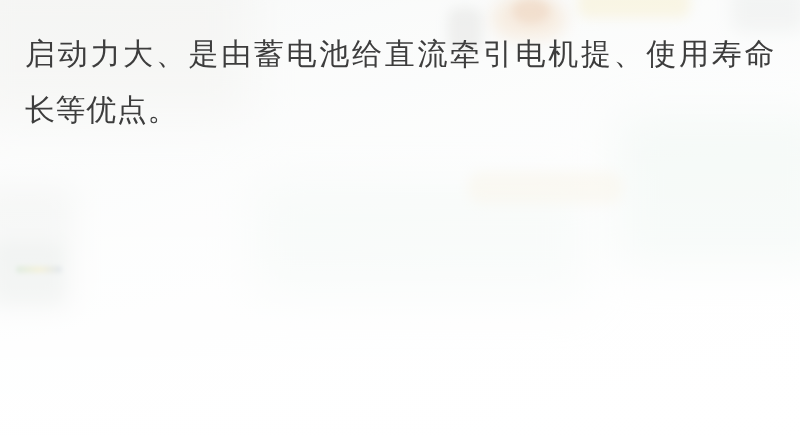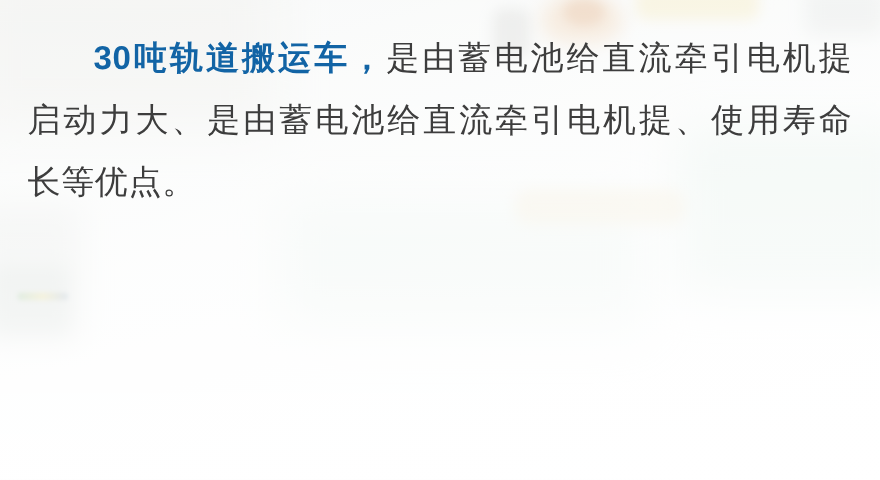--- a/index.html
+++ b/index.html
@@ -65,16 +65,15 @@
   <div class="blob blob-green-right"></div>
   <div class="blob blob-green-mid"></div>
   <div class="blob blob-cream-box"></div>
   <div class="blob blob-left-gray"></div>
   <div class="blob blob-cart"></div>
   <div class="blob blob-cart-stripe"></div>
   <div class="bg-whitewash"></div>
 </div>
 
 <div class="doc">
-  <p class="line first"><span class="hl">30吨轨道搬运车，</span><span>是由蓄电池给直流牵引电机提</span></p>
   <p class="line">启动力大、是由蓄电池给直流牵引电机提、使用寿命</p>
   <p class="line last">长等优点。</p>
 </div>
 
 </body></html>

